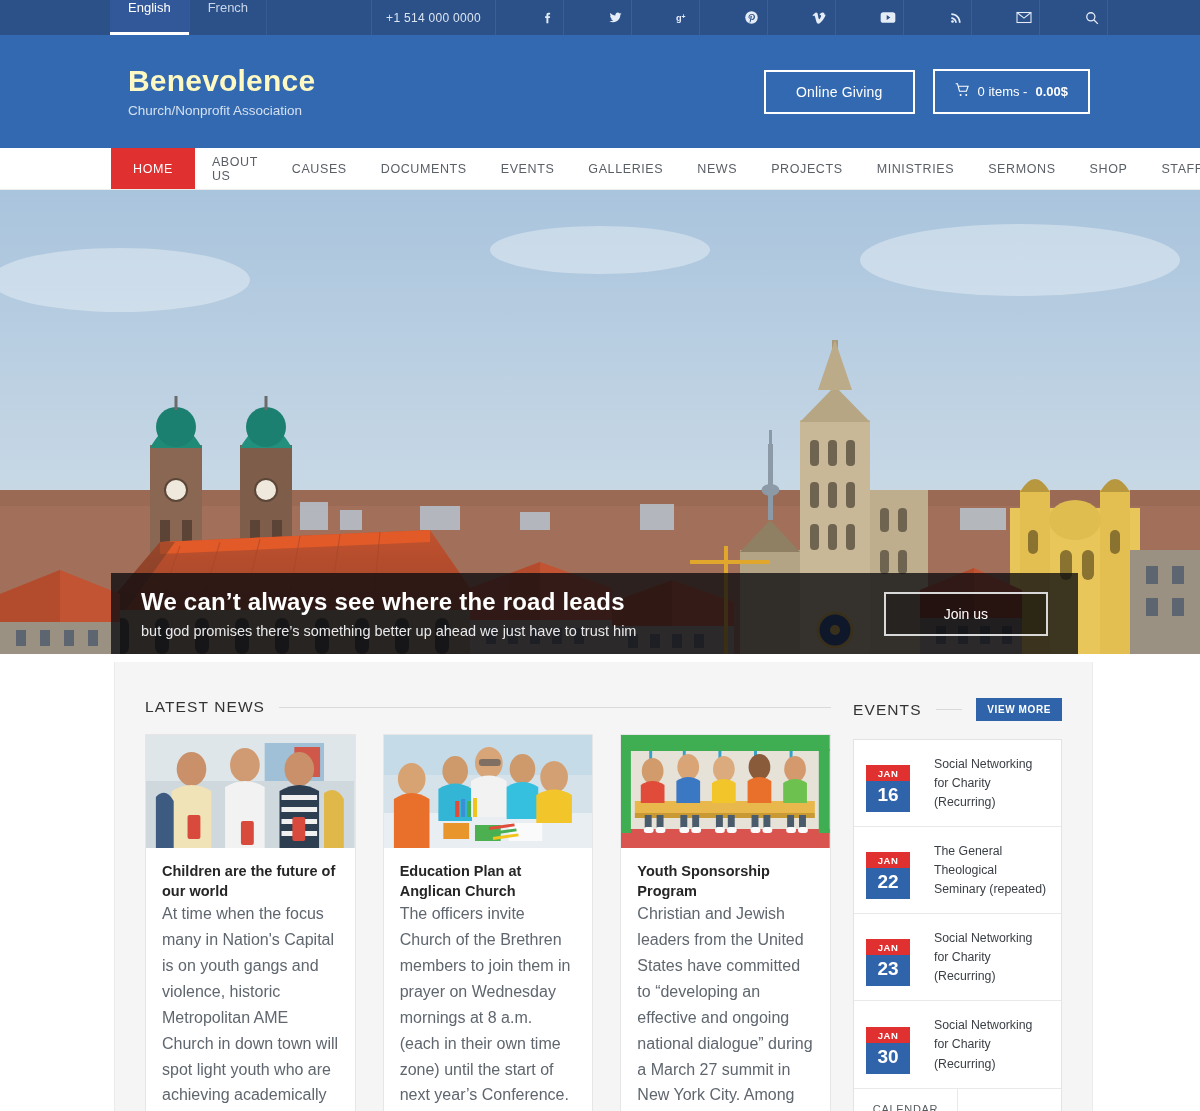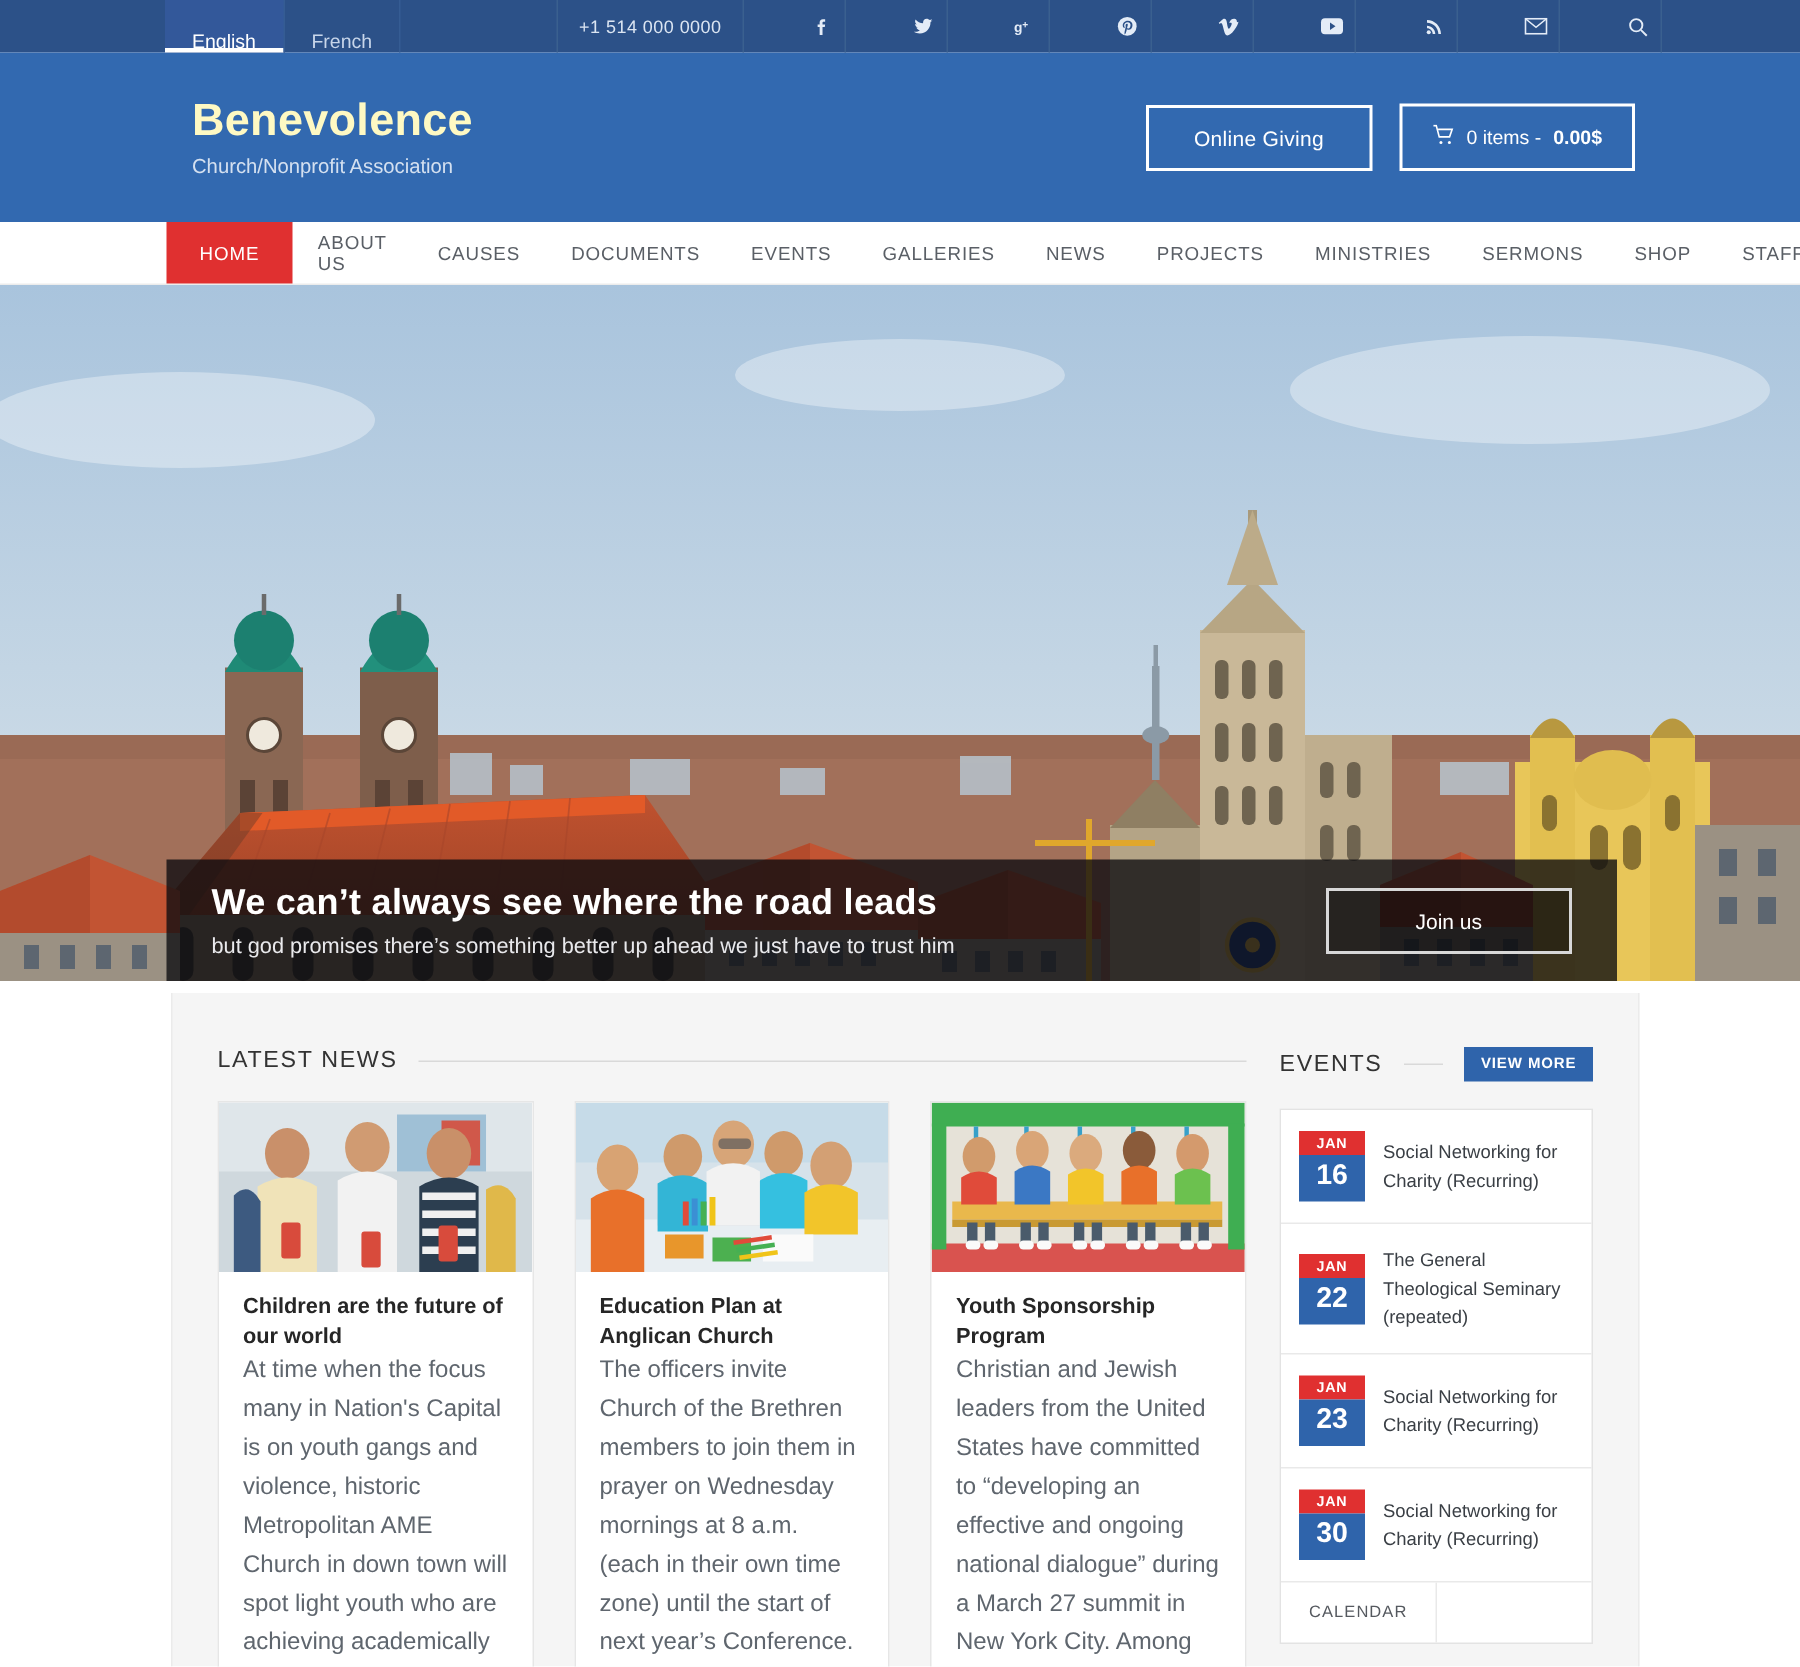--- a/index.html
+++ b/index.html
@@ -11,21 +11,21 @@
   }
   .page { position: relative; width: 1200px; height: 1111px; background:#fff; }
 
   
   .topbar {
     height: 35px; background: #2c5188;
     display: flex; align-items: stretch; justify-content: space-between;
   }
   .lang-tabs { display: flex; margin-left: 110px; }
   .lang-tab {
-    padding: 0 18px; display: flex; align-items: flex-end; justify-content:center;
+    padding: 0 18px; display: flex; align-items: flex-start; justify-content:center;
     color: #c8d6ea; font-size: 13px; cursor: pointer;
     border-right: 1px solid #355c93;
   }
   .lang-tab.active {
     background: #33589a; color: #ffffff;
     box-shadow: inset 0 -3px 0 #ffffff;
   }
   .topright { display: flex; align-items: stretch; margin-right: 92px; gap: 36px; }
   .phone {
     display: flex; align-items: center; padding: 0 14px;
@@ -115,21 +115,21 @@
   .card-text { font-size: 16px; color: #5f666e; line-height: 1.62; }
   .card-foot { border-top: 3px solid #f97316; padding: 13px 0; text-align:center; }
   .btn-readmore {
     display:inline-block; border: 1px solid #8fa8d4; color: #3d6fc0;
     font-size: 10.5px; letter-spacing: .5px; padding: 6px 11px;
     background:#fff; cursor: pointer;
   }
 
   .events-list { background: #ffffff; border: 1px solid #e3e3e3; }
   .event-row {
-    display: flex; gap: 12px; align-items: center;
+    display: flex; gap: 24px; align-items: flex-end;
     padding: 14px 12px; border-bottom: 1px solid #e9e9e9;
   }
   .ev-date { width: 44px; flex: 0 0 44px; text-align:center; }
   .ev-mon {
     background: #e03030; color:#fff; font-size: 9.5px; font-weight: bold;
     letter-spacing:.5px; padding: 3px 0 2px 0;
   }
   .ev-day {
     background: #2f64ab; color:#fff; font-size: 19px; font-weight: bold;
     padding: 3px 0 6px 0;

